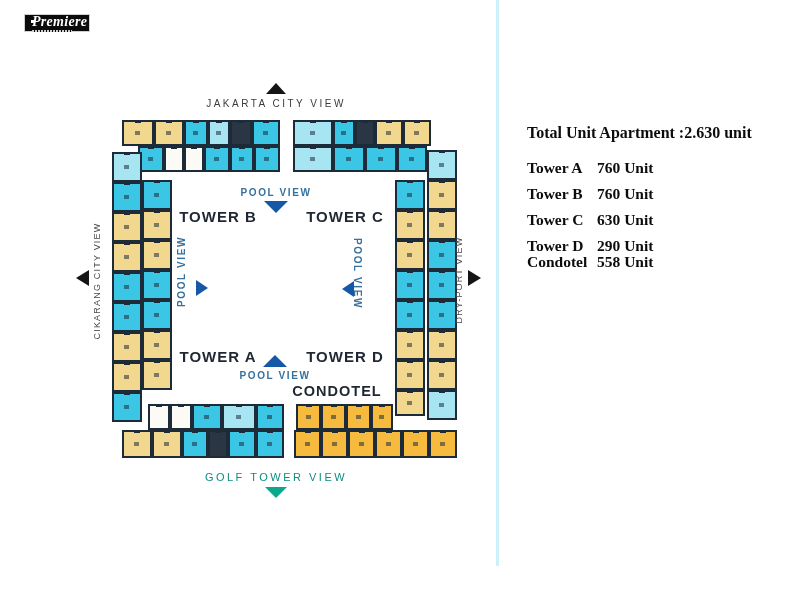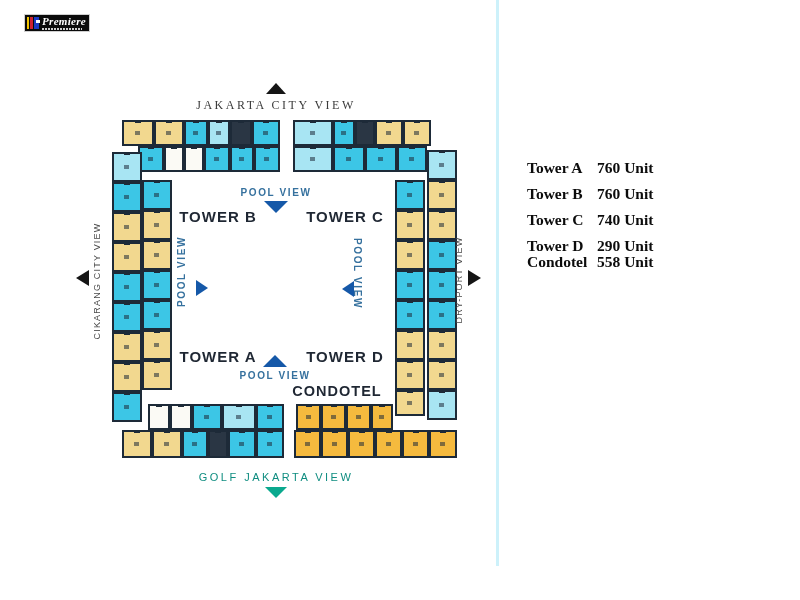--- a/index.html
+++ b/index.html
@@ -8,21 +8,21 @@
 
   
   .logo{position:absolute;left:24px;top:14px;width:66px;height:18px;background:#0b0b0b;
         display:flex;align-items:center;padding:0 3px 0 2px;box-sizing:border-box;border:1px solid #d0d0d0;}
   .logo .bar{width:4px;height:12px;margin-right:1px;}
   .bar-y{background:#f2c400;}
   .bar-r{background:#cf2030;}
   .logo .mark{width:9px;height:12px;background:#1b3bc4;margin-right:3px;position:relative;}
   .logo .mark::after{content:"";position:absolute;left:2px;top:3px;width:4px;height:3px;background:#fff;}
   .logo .txtcol{display:flex;flex-direction:column;line-height:1;}
-  .logo .name{color:#fff;font-style:italic;font-weight:bold;font-size:11px;
+  .logo .name{color:#fff;font-style:italic;font-weight:bold;font-size:14px;
               font-family:"Liberation Serif",serif;letter-spacing:.3px;}
   .logo .subline{width:40px;height:2px;margin-top:1px;
                  background:repeating-linear-gradient(90deg,#cfcfcf 0 2px,#0b0b0b 2px 3px);}
 
   
   .divider{position:absolute;left:496px;top:0;width:3px;height:566px;background:#cdf1fa;}
 
   
   #plan{position:absolute;left:0;top:0;width:800px;height:600px;}
   .room{position:absolute;box-sizing:border-box;border:2px solid #1d2a38;}
@@ -44,21 +44,21 @@
   .tri-down-green{border-left:11px solid transparent;border-right:11px solid transparent;border-top:11px solid #0aa98e;}
   .tri-left-black{border-top:8px solid transparent;border-bottom:8px solid transparent;border-right:13px solid #151515;}
   .tri-right-black{border-top:8px solid transparent;border-bottom:8px solid transparent;border-left:13px solid #151515;}
   .tri-down-blue{border-left:12px solid transparent;border-right:12px solid transparent;border-top:12px solid #1558a8;}
   .tri-up-blue{border-left:12px solid transparent;border-right:12px solid transparent;border-bottom:12px solid #1558a8;}
   .tri-right-blue{border-top:8px solid transparent;border-bottom:8px solid transparent;border-left:12px solid #1558a8;}
   .tri-left-blue{border-top:8px solid transparent;border-bottom:8px solid transparent;border-right:12px solid #1558a8;}
 
   
   .lbl{position:absolute;text-align:center;white-space:nowrap;}
-  .lbl-outer{font-size:12px;letter-spacing:2.5px;color:#3b3b3b;font-family:Liberation Serif, serif;}
+  .lbl-outer{font-size:10px;letter-spacing:2.5px;color:#3b3b3b;}
   .lbl-side{font-size:9px;letter-spacing:1.2px;color:#4a4a4a;}
   .lbl-golf{font-size:11px;letter-spacing:2.5px;color:#0f8d80;}
   .lbl-pool{font-size:10px;font-weight:bold;letter-spacing:1.6px;color:#36719e;}
   .lbl-tower{font-size:15px;font-weight:800;letter-spacing:1px;color:#1f2733;}
   .lbl-condotel{font-size:14.5px;font-weight:800;letter-spacing:1px;color:#1f2733;}
   .rot-ccw{transform:rotate(-90deg);}
   .rot-cw{transform:rotate(90deg);}
 
   
   .summary-title{position:absolute;left:527px;top:124px;font-family:"Liberation Serif",serif;
@@ -164,53 +164,54 @@
 
   <div class="tri tri-up-black" style="left:266px;top:83px;"></div>
   <div class="lbl lbl-outer" style="left:176px;top:98px;width:200px;">JAKARTA CITY VIEW</div>
 
   <div class="tri tri-left-black" style="left:76px;top:270px;"></div>
   <div class="lbl lbl-side rot-ccw" style="left:32px;top:276px;width:130px;">CIKARANG CITY VIEW</div>
 
   <div class="tri tri-right-black" style="left:468px;top:270px;"></div>
   <div class="lbl lbl-side rot-ccw" style="left:404px;top:275px;width:110px;">DRY-PORT VIEW</div>
 
-  <div class="lbl lbl-golf" style="left:176px;top:471px;width:200px;">GOLF JAKARTA VIEW</div>
+  <div class="lbl lbl-golf" style="left:176px;top:471px;width:200px;">GOLF TOWER VIEW</div>
   <div class="tri tri-down-green" style="left:265px;top:487px;"></div>
 
   <div class="lbl lbl-pool" style="left:226px;top:187px;width:100px;">POOL VIEW</div>
   <div class="tri tri-down-blue" style="left:264px;top:201px;"></div>
 
   <div class="lbl lbl-pool rot-ccw" style="left:141px;top:266px;width:80px;">POOL VIEW</div>
   <div class="tri tri-right-blue" style="left:196px;top:280px;"></div>
 
   <div class="lbl lbl-pool rot-cw" style="left:317px;top:268px;width:80px;">POOL VIEW</div>
   <div class="tri tri-left-blue" style="left:342px;top:281px;"></div>
 
   <div class="tri tri-up-blue" style="left:263px;top:355px;"></div>
   <div class="lbl lbl-pool" style="left:225px;top:370px;width:100px;">POOL VIEW</div>
 
   <div class="lbl lbl-tower" style="left:168px;top:208px;width:100px;">TOWER B</div>
   <div class="lbl lbl-tower" style="left:295px;top:208px;width:100px;">TOWER C</div>
   <div class="lbl lbl-tower" style="left:168px;top:348px;width:100px;">TOWER A</div>
   <div class="lbl lbl-tower" style="left:295px;top:348px;width:100px;">TOWER D</div>
   <div class="lbl lbl-condotel" style="left:287px;top:383px;width:100px;">CONDOTEL</div>
 
+  <div class="summary-title">Total Unit Apartment :2.630 unit</div>
 
   <div class="srow" style="top:159px;">
     <span>Tower A</span>
     <span class="val">760 Unit</span>
   </div>
   <div class="srow" style="top:185px;">
     <span>Tower B</span>
     <span class="val">760 Unit</span>
   </div>
   <div class="srow" style="top:211px;">
     <span>Tower C</span>
-    <span class="val">740 Unit</span>
+    <span class="val">630 Unit</span>
   </div>
   <div class="srow" style="top:237px;">
     <span>Tower D</span>
     <span class="val">290 Unit</span>
   </div>
   <div class="srow" style="top:253px;">
     <span>Condotel</span>
     <span class="val">558 Unit</span>
   </div>
 

